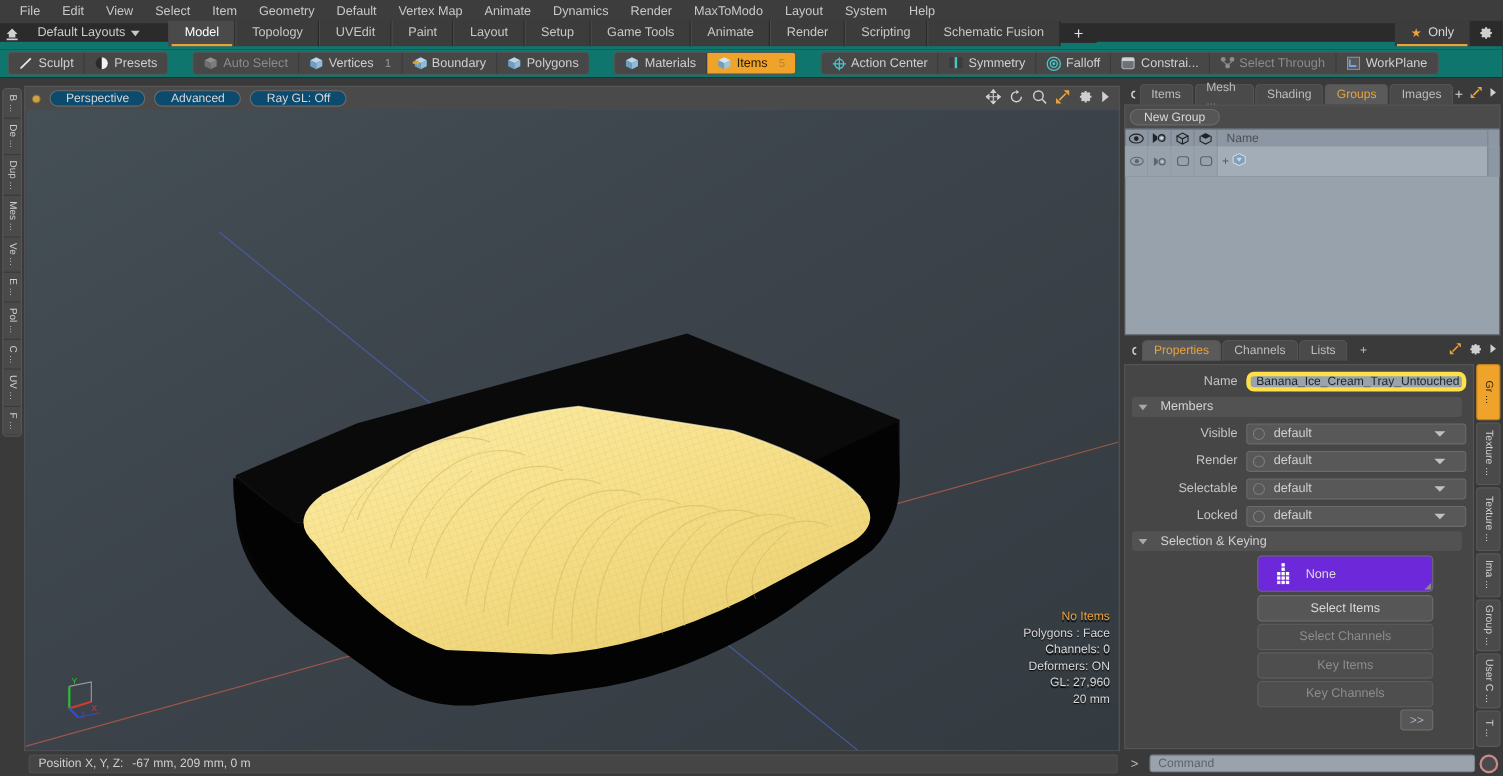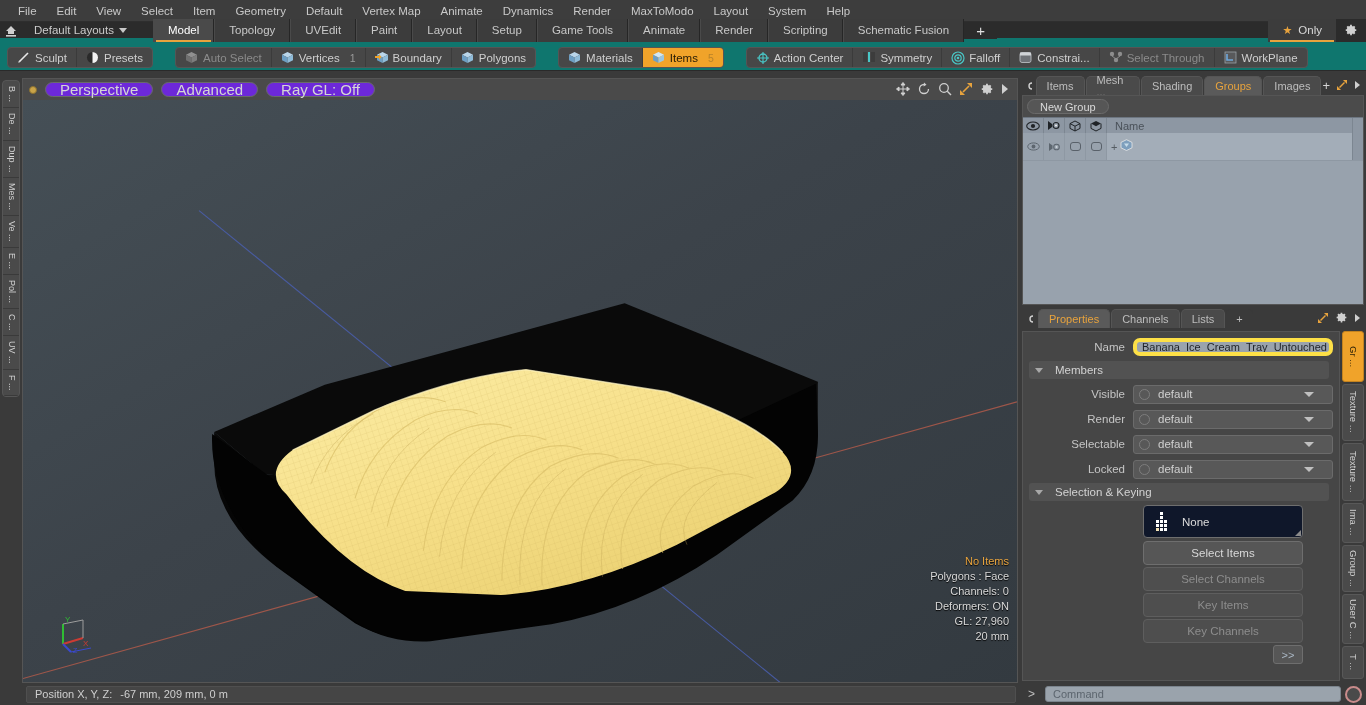--- a/index.html
+++ b/index.html
@@ -118,21 +118,21 @@
     padding:2px 2px 0 0;
   }
   .vp-header{
     height:22px; display:flex; align-items:center; gap:8px;
     background:#4a4a4a; padding-left:6px; border:1px solid #555; border-bottom:none;
   }
   .vp-dot{ width:8px;height:8px;border-radius:50%;background:#caa348; border:1px solid #8a7130;}
   .vp-pill{
     height:15px; border:1px solid #6a6a6a; border-radius:8px; padding:0 14px;
     display:flex;align-items:center;justify-content:center;
-    color:#d5d5d5; font-size:15px; background:#6d28d9; min-width:70px;
+    color:#d5d5d5; font-size:11px; background:#0c4a6e; min-width:70px;
   }
   .vp-tools{ margin-left:auto; display:flex; align-items:center; gap:7px; padding-right:8px;}
   .viewport{
     flex:1; position:relative; overflow:hidden;
     background:#3b4247;
     border:1px solid #555; border-top:none;
   }
   .vp-canvas{ position:absolute; inset:0; }
   .vp-stats{
     position:absolute; right:8px; bottom:38px; text-align:right;
@@ -209,22 +209,22 @@
   .pdd .arr{ width:0;height:0;border-left:5px solid transparent;border-right:5px solid transparent;border-top:5px solid #c0c0c0; margin-right:4px;}
   .keybtn{
     margin-left:120px; margin-right:30px; height:24px;
     background:#565656; border:1px solid #6e6e6e; border-radius:4px;
     display:flex;align-items:center; justify-content:center; color:#d8d8d8; font-size:11.5px;
     margin-bottom:2px;
   }
   .keybtn.dimmed{ color:#8d8d8d; background:#4e4e4e; border-color:#5e5e5e;}
   .nonebtn{
     margin-left:120px; margin-right:30px; height:33px;
-    background:#0f172a; border:1px solid #6e6e6e; border-radius:4px;
-    display:flex;align-items:center; gap:10px; padding-left:8px; color:#dcdcdc; font-size:11.5px;
+    background:#6d28d9; border:1px solid #6e6e6e; border-radius:4px;
+    display:flex;align-items:center; gap:10px; padding-left:13px; color:#dcdcdc; font-size:11.5px;
     margin-bottom:3px; position:relative;
   }
   .nonebtn:after{
     content:''; position:absolute; right:1px;bottom:1px;
     border-left:6px solid transparent; border-bottom:6px solid #8a8a8a;
   }
   .dots-icon{ width:20px;height:22px; display:block;}
   .chev-row{ display:flex; justify-content:flex-end; padding-right:30px; margin-top:2px;}
   .chevbtn{
     width:30px;height:19px;background:#565656;border:1px solid #6e6e6e;border-radius:3px;

